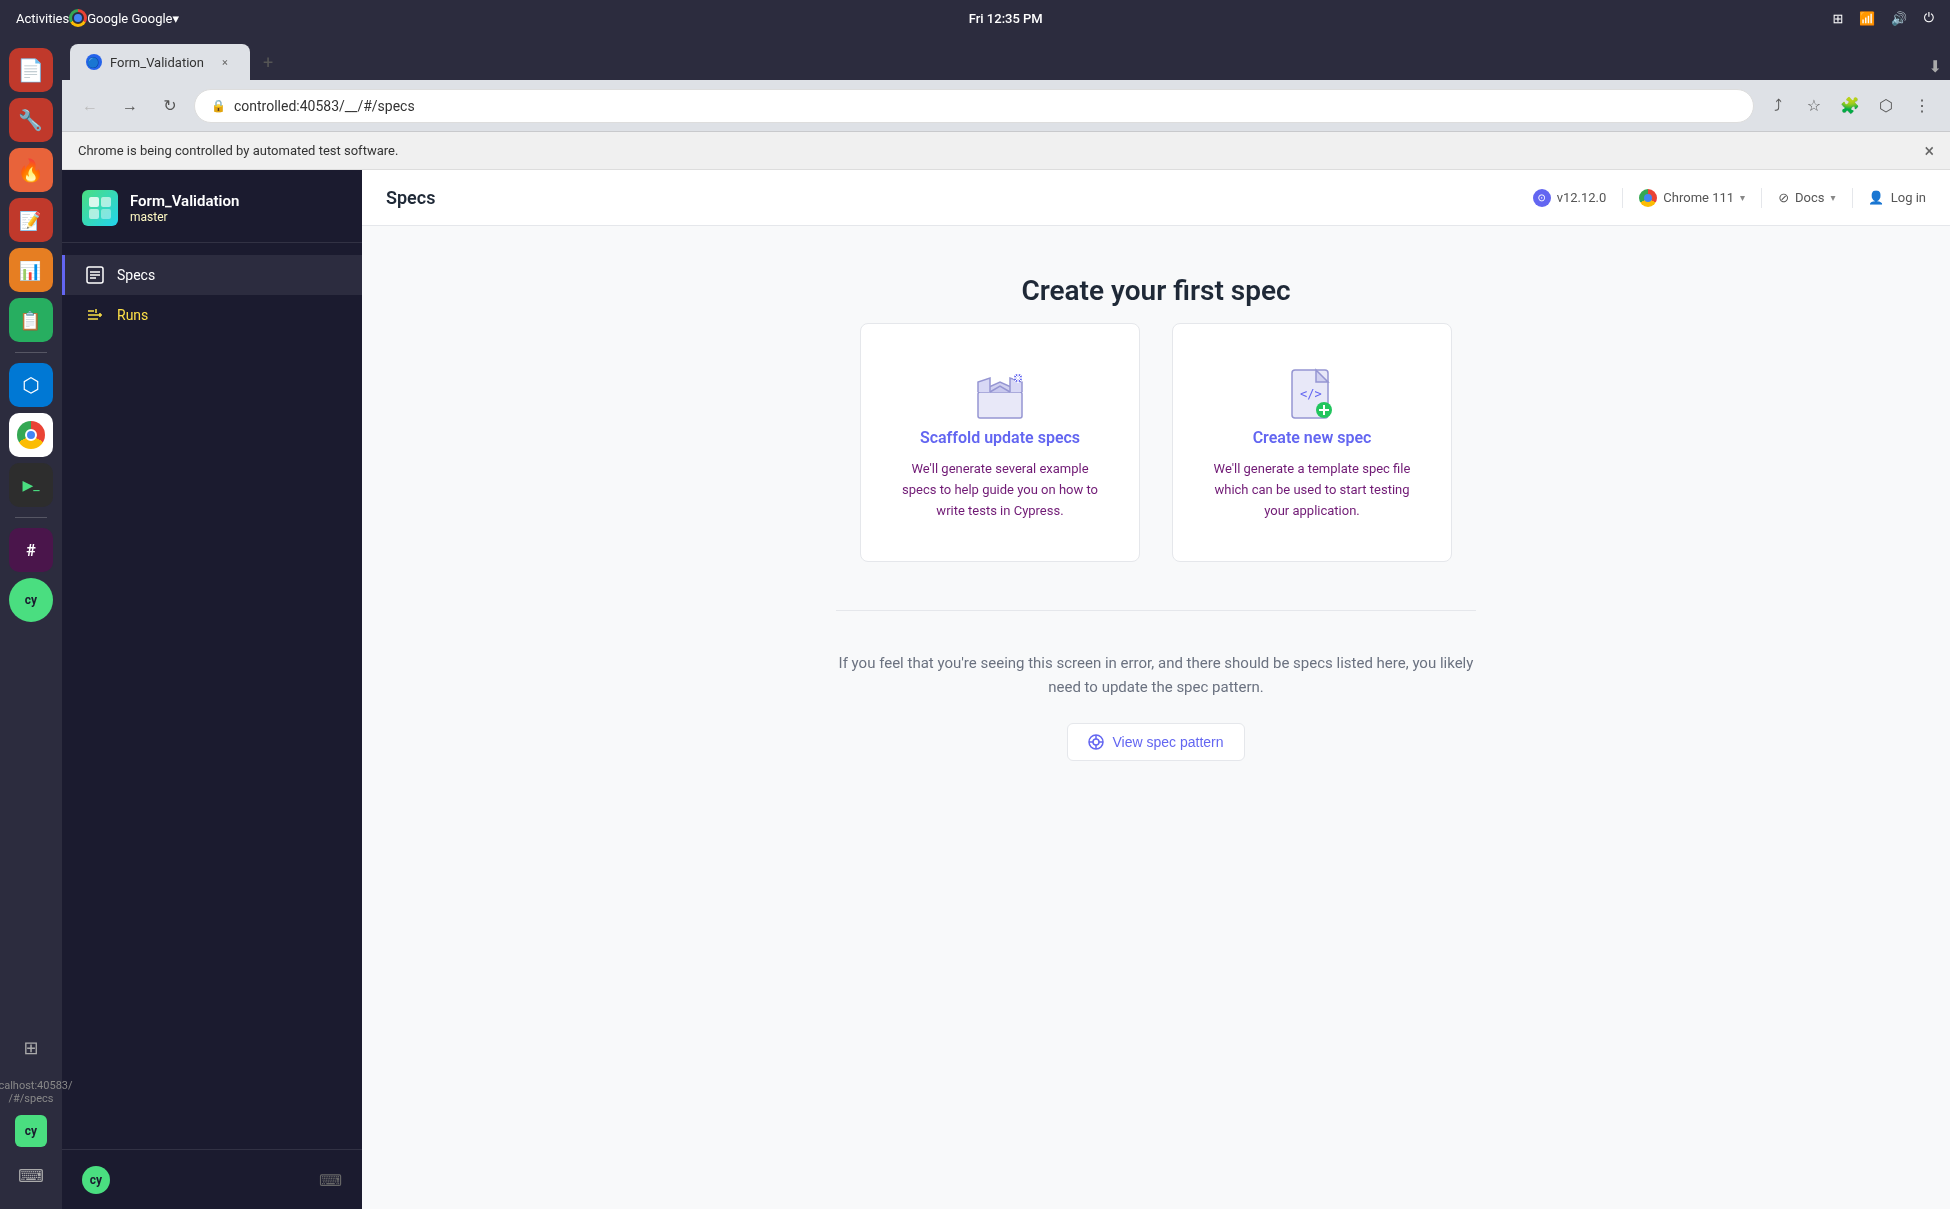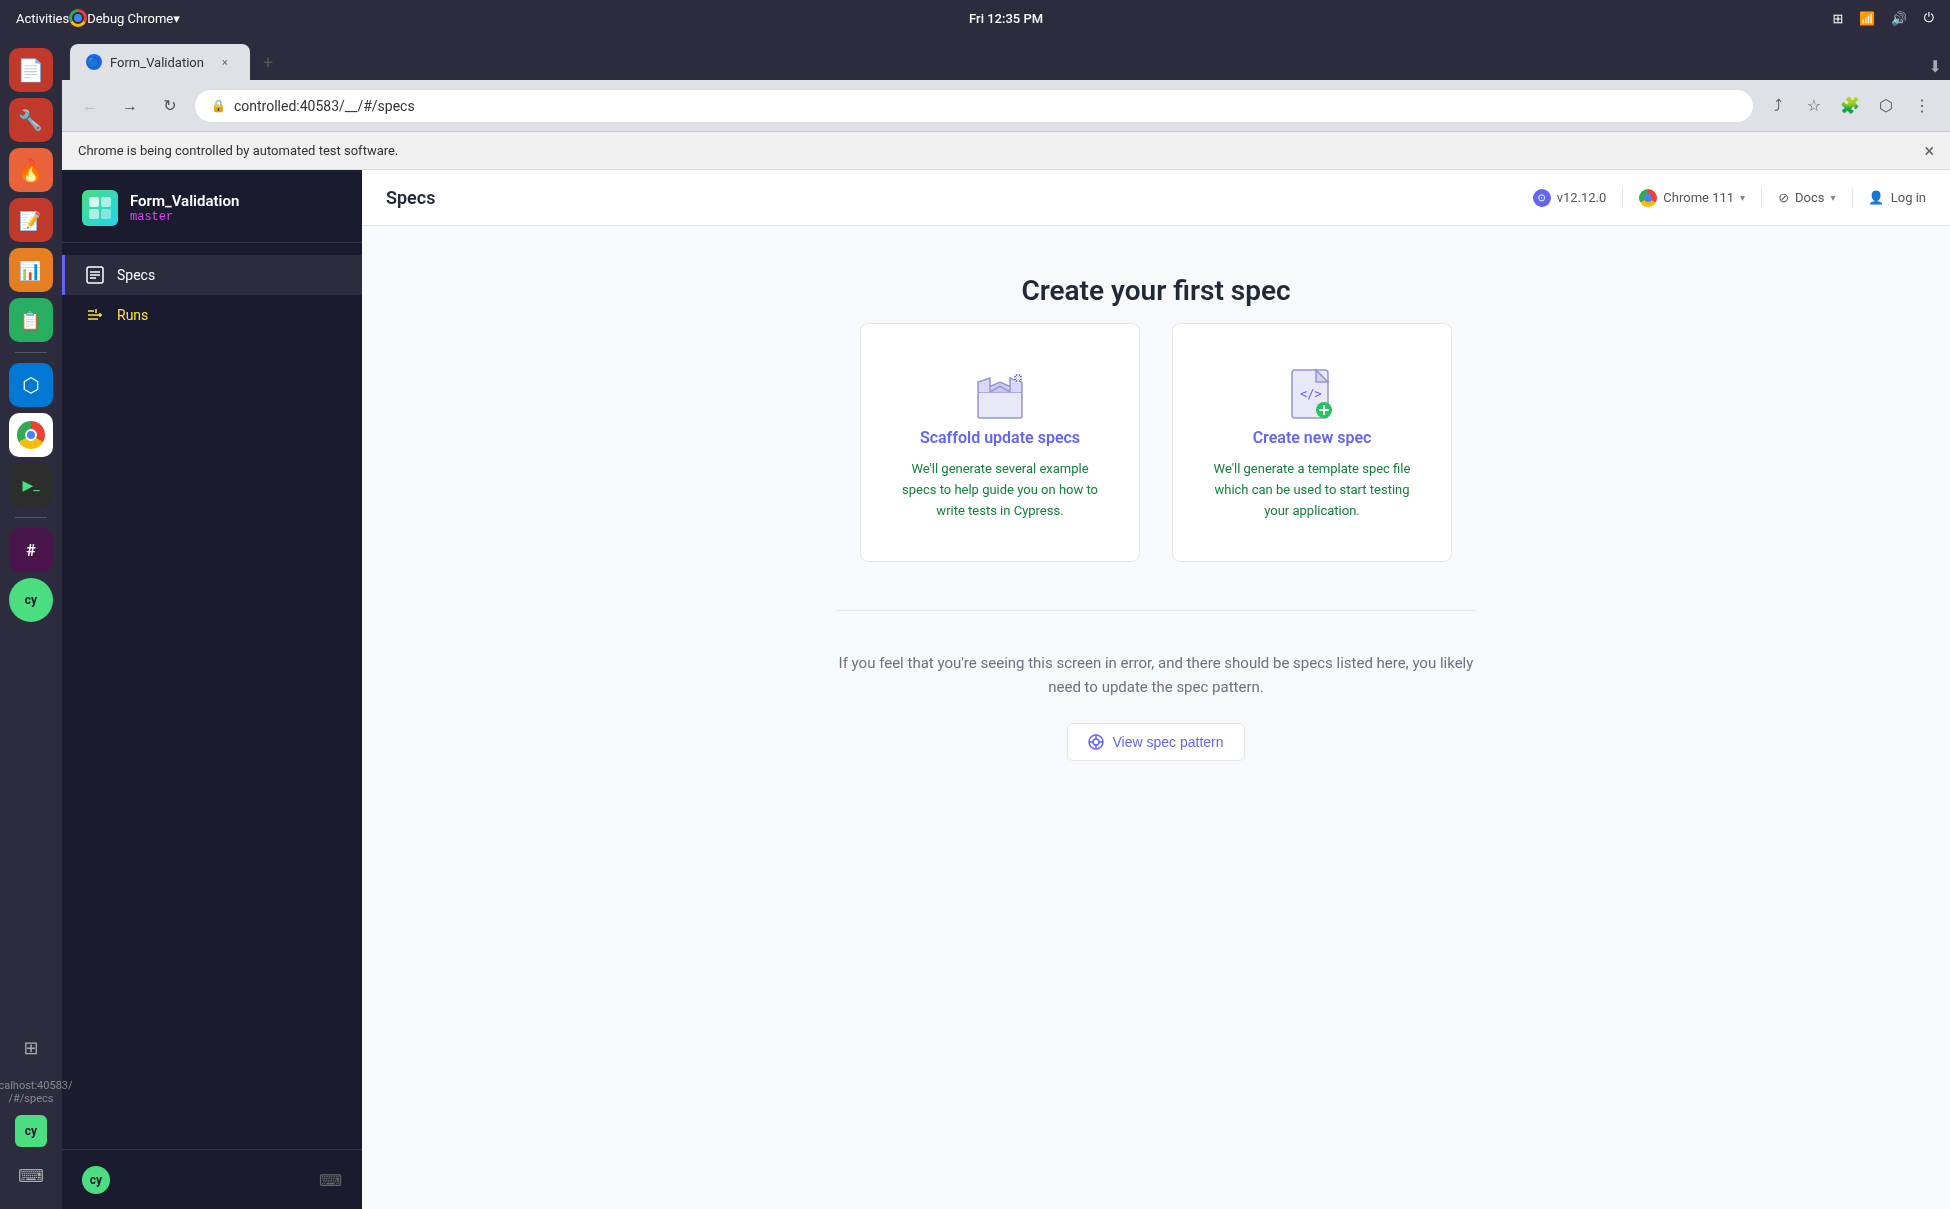--- a/index.html
+++ b/index.html
@@ -107,21 +107,21 @@
       width: 36px;
       height: 36px;
       background: linear-gradient(135deg, #4ade80, #22d3ee);
       border-radius: 6px;
       display: flex;
       align-items: center;
       justify-content: center;
       font-size: 18px;
     }
     .sidebar-project-name { font-size: 15px; font-weight: 600; }
-    .sidebar-branch { font-size: 12px; color: #d946ef; font-family: Liberation Mono, monospace; }
+    .sidebar-branch { font-size: 12px; color: #fef9c3; }
     .sidebar-nav { padding: 12px 0; flex: 1; }
     .sidebar-item {
       display: flex;
       align-items: center;
       gap: 12px;
       padding: 10px 20px;
       cursor: pointer;
       color: #fde047;
       font-size: 14px;
       border-left: 3px solid transparent;
@@ -184,21 +184,21 @@
       padding: 40px 32px;
       width: 280px;
       display: flex;
       flex-direction: column;
       align-items: center;
       text-align: center;
       cursor: pointer;
       transition: box-shadow 0.2s;
     }
     .spec-card-title { font-size: 16px; font-weight: 600; color: #6366f1; margin-bottom: 12px; }
-    .spec-card-desc { font-size: 13px; color: #15803d; line-height: 1.6; }
+    .spec-card-desc { font-size: 13px; color: #701a75; line-height: 1.6; }
     .divider { width: 100%; max-width: 640px; border: none; border-top: 1px solid #e5e7eb; margin-bottom: 40px; }
     .error-text { font-size: 15px; color: #6b7280; text-align: center; max-width: 640px; line-height: 1.6; margin-bottom: 24px; }
     .view-pattern-btn {
       display: flex;
       align-items: center;
       gap: 8px;
       border: 1px solid #e5e7eb;
       border-radius: 6px;
       padding: 10px 20px;
       background: white;
@@ -244,21 +244,21 @@
       margin-left: 62px;
     }
   </style>
 </head>
 <body>
 
 <div class="os-taskbar">
   <div class="os-taskbar-left">
     <span>Activities</span>
     <span class="chrome-logo"></span>
-    <span>Debug Chrome</span>
+    <span>Google Google</span>
     <span>▾</span>
   </div>
   <div class="os-taskbar-center">Fri 12:35 PM</div>
   <div class="os-taskbar-right">
     <span>⊞</span>
     <span>📶</span>
     <span>🔊</span>
     <span>⏻</span>
   </div>
 </div>

